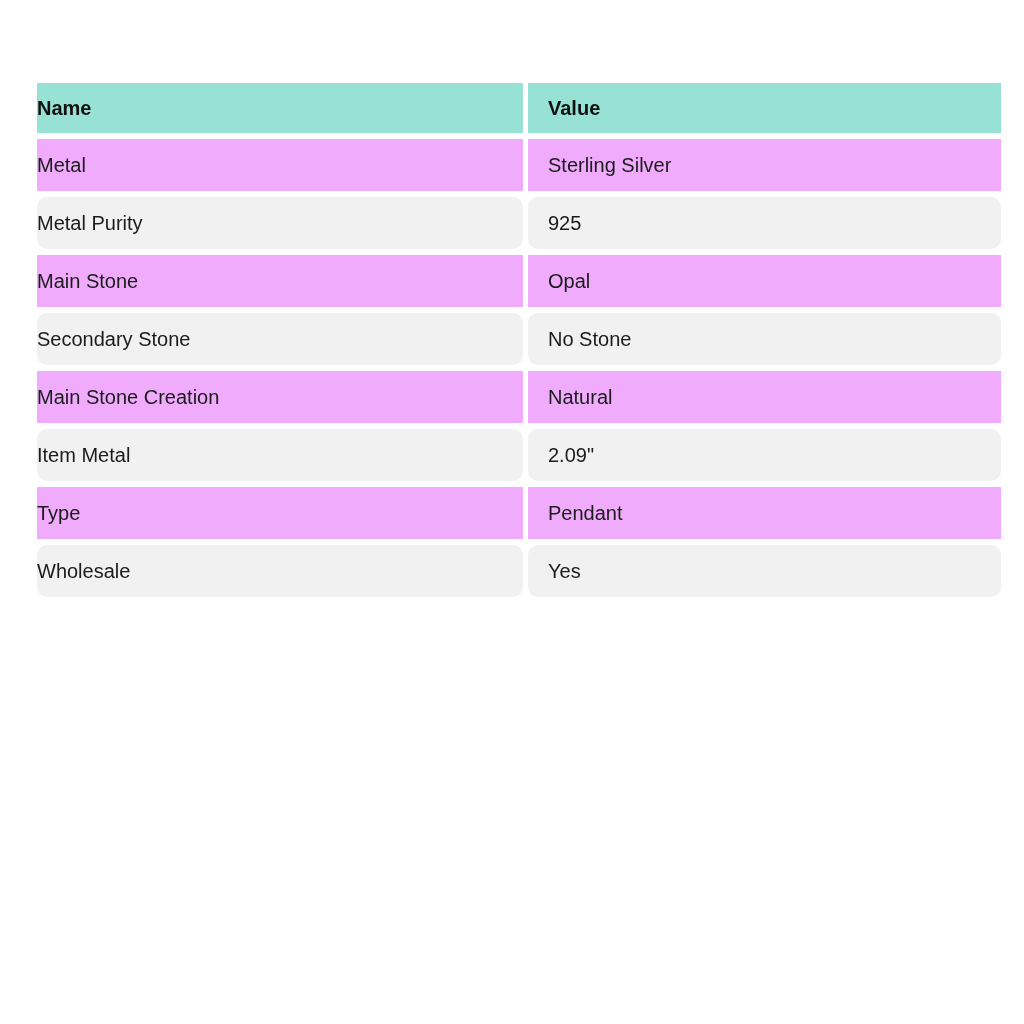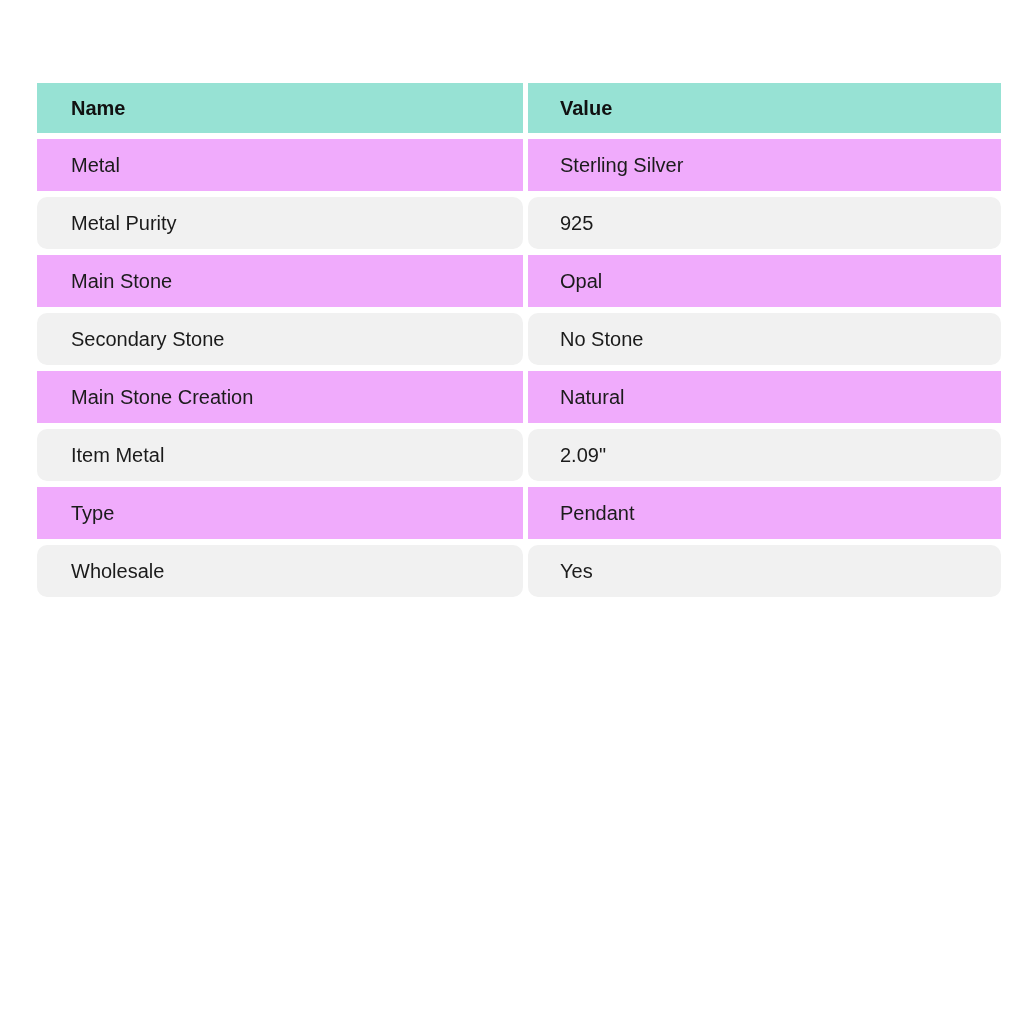--- a/index.html
+++ b/index.html
@@ -23,22 +23,22 @@
   .cell {
     display: flex;
     align-items: center;
     height: 52px;
     font-size: 20px;
     color: #1b1b1b;
     background: #f0abfc;
     overflow: hidden;
     white-space: nowrap;
   }
-  .cell.col-name  { padding-left: 34px; }
-  .cell.col-value { padding-left: 32px; }
+  .cell.col-name  { }
+  .cell.col-value { padding-left: 20px; }
   .cell.header {
     height: 50px;
     background: #97e2d4;
     font-weight: 700;
     color: #111111;
   }
   .row.alt .cell { background: #f1f1f1; border-radius: 10px; }
 </style>
 </head>
 <body>

